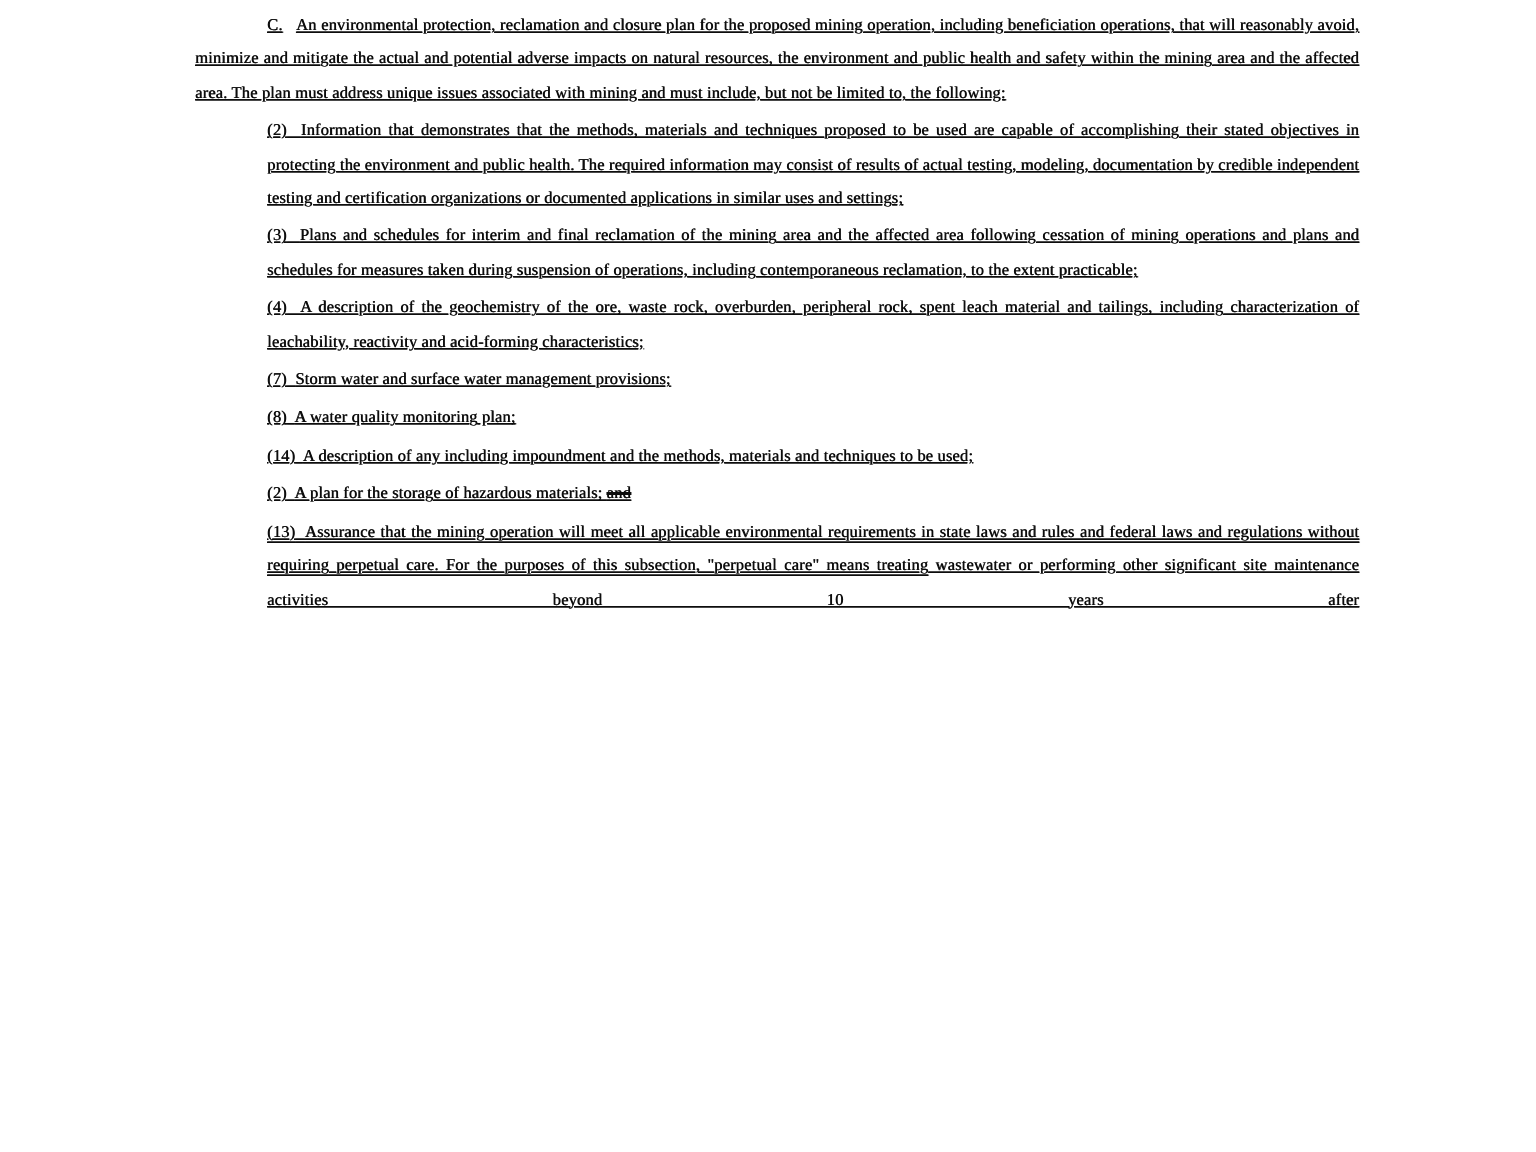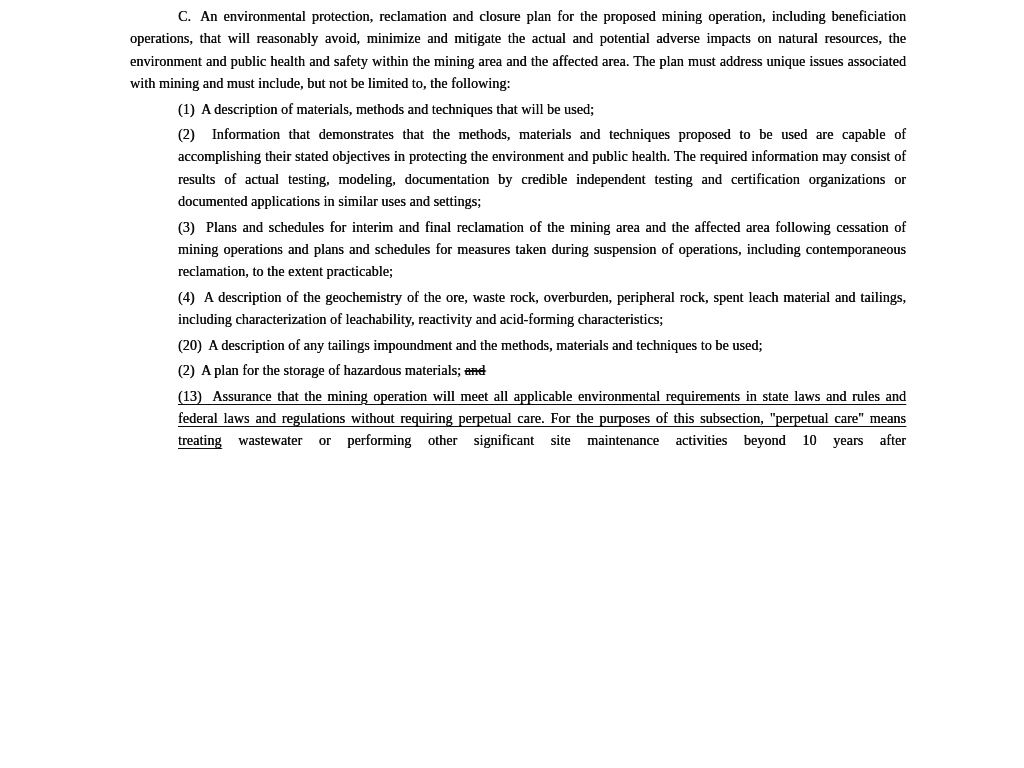--- a/index.html
+++ b/index.html
@@ -12,26 +12,27 @@
     overflow: hidden;
     background: #ffffff;
     font-family: "Liberation Serif", "DejaVu Serif", serif;
   }
   .page {
     position: absolute;
     left: 130px;
     top: 6px;
     width: 776px;
     color: #0d0d0d;
-    font-size: 14px;
+    font-size: 11px;
     line-height: 22.4px;
     text-align: justify;
     
     text-shadow: 0.35px 0 0 currentColor;
     letter-spacing: 0.1px;
+    text-decoration: underline;
   }
   .intro {
     margin: 0 0 3px 0;
     text-indent: 48px;
   }
   .intro .section-label {
     padding-right: 9px;
   }
   .item {
     margin: 0 0 3px 48px;
@@ -52,21 +53,22 @@
   }
 </style>
 </head>
 <body style="background: rgb(255, 255, 255);">
 
 <div class="page" style="color: rgb(13, 13, 13);">
   <p class="intro">
     <span class="section-label">C.</span><span>An environmental protection, reclamation and closure plan for the proposed mining operation, including beneficiation operations, that will reasonably avoid, minimize and mitigate the actual and potential adverse impacts on natural resources, the environment and public health and safety within the mining area and the affected area. The plan must address unique issues associated with mining and must include, but not be limited to, the following:</span>
   </p>
   <div id="items-list">
-      <p class="item"><span>(1)</span><span>&nbsp; </span><span>A description of materials, methods and techniques that will be used;</span></p>
       <p class="item"><span>(2)</span><span>&nbsp; </span><span>Information that demonstrates that the methods, materials and techniques proposed to be used are capable of accomplishing their stated objectives in protecting the environment and public health. The required information may consist of results of actual testing, modeling, documentation by credible independent testing and certification organizations or documented applications in similar uses and settings;</span></p>
       <p class="item"><span>(3)</span><span>&nbsp; </span><span>Plans and schedules for interim and final reclamation of the mining area and the affected area following cessation of mining operations and plans and schedules for measures taken during suspension of operations, including contemporaneous reclamation, to the extent practicable;</span></p>
       <p class="item"><span>(4)</span><span>&nbsp; </span><span>A description of the geochemistry of the ore, waste rock, overburden, peripheral rock, spent leach material and tailings, including characterization of leachability, reactivity and acid-forming characteristics;</span></p>
-      <p class="item"><span>(20)</span><span>&nbsp; </span><span>A description of any tailings impoundment and the methods, materials and techniques to be used;</span></p>
+      <p class="item"><span>(7)</span><span>&nbsp; </span><span>Storm water and surface water management provisions;</span></p>
+      <p class="item"><span>(8)</span><span>&nbsp; </span><span>A water quality monitoring plan;</span></p>
+      <p class="item"><span>(14)</span><span>&nbsp; </span><span>A description of any including impoundment and the methods, materials and techniques to be used;</span></p>
       <p class="item"><span>(2)</span><span>&nbsp; </span><span>A plan for the storage of hazardous materials; </span><span class="strike">and</span></p>
       <p class="item truncated"><span class="underline">(13)</span><span class="underline">&nbsp; </span><span class="underline">Assurance that the mining operation will meet all applicable environmental requirements in state laws and rules and federal laws and regulations without requiring perpetual care. For the purposes of this subsection, "perpetual care" means treating</span><span> wastewater or performing other significant site maintenance activities beyond 10 years after</span></p>
     </div>
 </div>
 
 </body></html>

